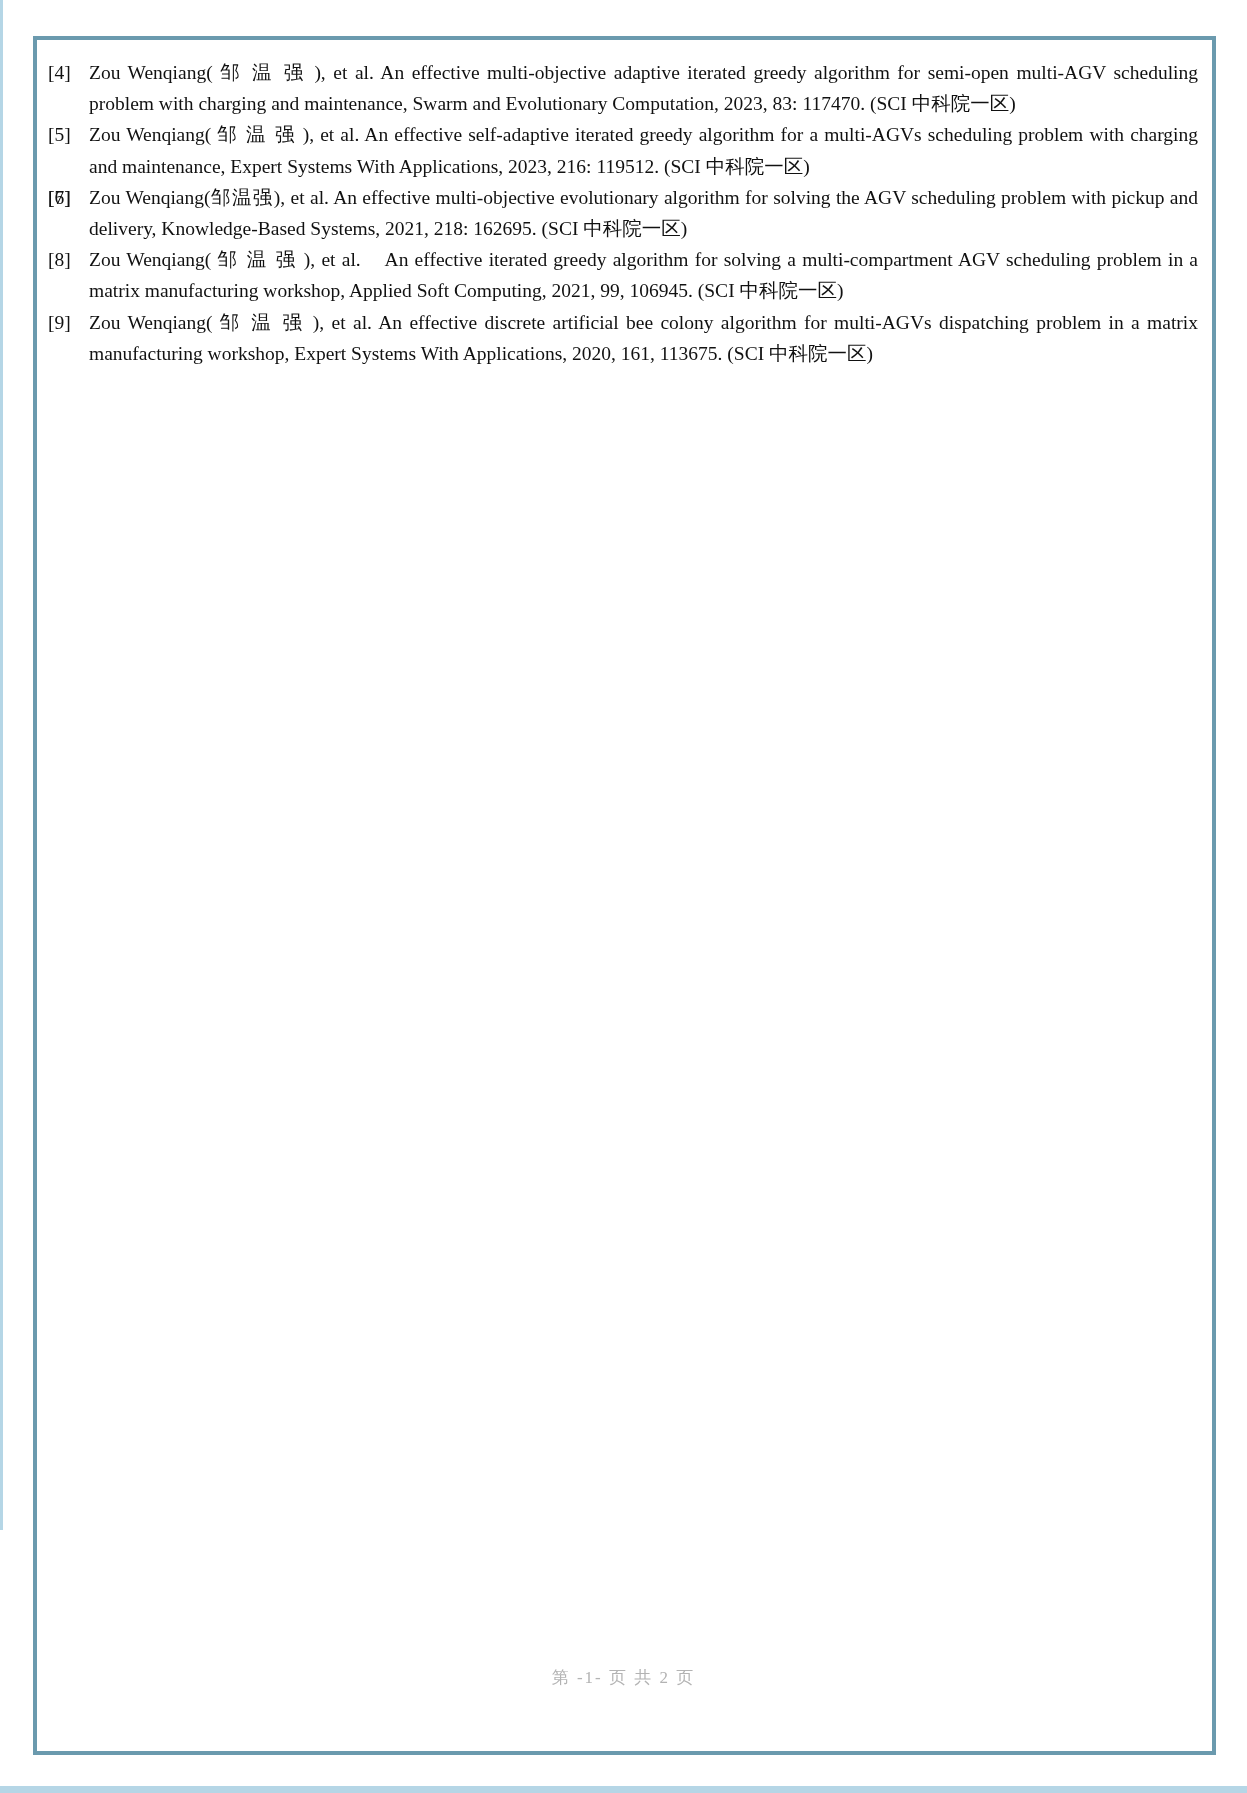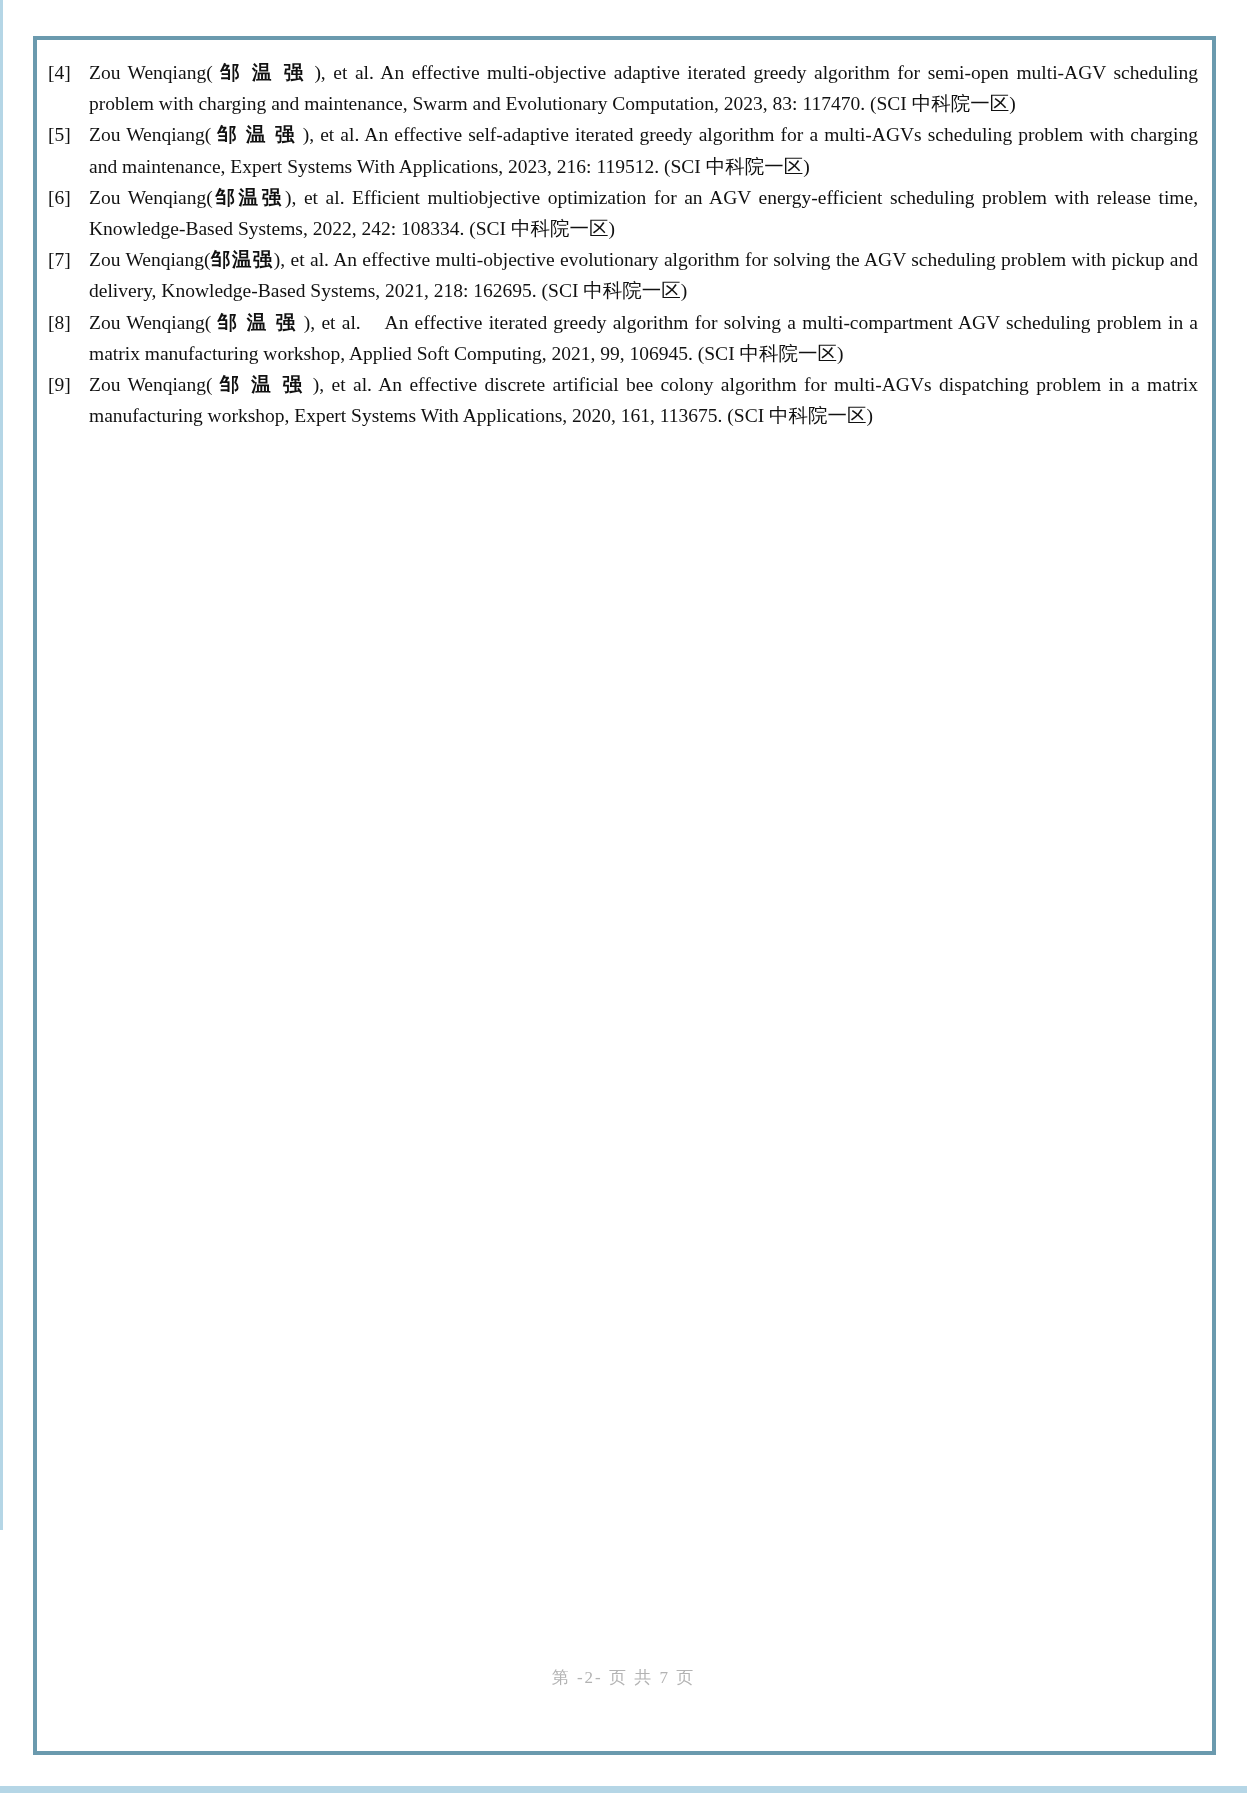--- a/index.html
+++ b/index.html
@@ -57,21 +57,21 @@
     position: relative;
     padding-left: 41px;
     text-align: justify;
   }
   .ref .num {
     position: absolute;
     left: 0;
     top: 0;
   }
   .ref .cjk-name {
-    font-weight: bold;
+    font-weight: normal;
     letter-spacing: 1px;
     margin-top: 45px;
   }
   .footer {
     position: absolute;
     left: 0;
     top: 1666px;
     width: 100%;
     text-align: center;
     font-size: 17px;
@@ -87,31 +87,31 @@
   <div class="refs" id="refs">
   <div class="ref">
     <span class="num">[4]</span><span class="body"><span class="pre">Zou Wenqiang( </span><span class="cjk-name">邹 温 强</span><span class="post"> ), et al. An effective multi-objective adaptive iterated greedy algorithm for semi-open multi-AGV scheduling problem with charging and maintenance, Swarm and Evolutionary Computation, 2023, 83: 117470. (SCI 中科院一区)</span></span>
   </div>
 
   <div class="ref">
     <span class="num">[5]</span><span class="body"><span class="pre">Zou Wenqiang( </span><span class="cjk-name">邹 温 强</span><span class="post"> ), et al. An effective self-adaptive iterated greedy algorithm for a multi-AGVs scheduling problem with charging and maintenance, Expert Systems With Applications, 2023, 216: 119512. (SCI 中科院一区)</span></span>
   </div>
 
   <div class="ref">
-    <span class="num">[6]</span><span class="body"><span class="pre">Zou Wenqiang(</span><span class="cjk-name">邹温强</span><span class="post">), et al. Efficient multiobjective optimization for an AGV energy-efficient scheduling problem with release time, Knowledge-Based Systems, 2022, 242: 108334. (SCI 中科院一区)</span></span>
+    <span class="num">[6]</span>
   </div>
 
   <div class="ref">
     <span class="num">[7]</span><span class="body"><span class="pre">Zou Wenqiang(</span><span class="cjk-name">邹温强</span><span class="post">), et al. An effective multi-objective evolutionary algorithm for solving the AGV scheduling problem with pickup and delivery, Knowledge-Based Systems, 2021, 218: 162695. (SCI 中科院一区)</span></span>
   </div>
 
   <div class="ref">
     <span class="num">[8]</span><span class="body"><span class="pre">Zou Wenqiang( </span><span class="cjk-name">邹 温 强</span><span class="post"> ), et al. &nbsp;&nbsp; An effective iterated greedy algorithm for solving a multi-compartment AGV scheduling problem in a matrix manufacturing workshop, Applied Soft Computing, 2021, 99, 106945. (SCI 中科院一区)</span></span>
   </div>
 
   <div class="ref">
     <span class="num">[9]</span><span class="body"><span class="pre">Zou Wenqiang( </span><span class="cjk-name">邹 温 强</span><span class="post"> ), et al. An effective discrete artificial bee colony algorithm for multi-AGVs dispatching problem in a matrix manufacturing workshop, Expert Systems With Applications, 2020, 161, 113675. (SCI 中科院一区)</span></span>
   </div>
 </div>
-  <div class="footer">第 -2- 页 共 7 页</div>
+  <div class="footer">第 -1- 页 共 2 页</div>
   <div class="edge-left"></div>
   <div class="edge-bottom"></div>
 </div>
 
 </body></html>

